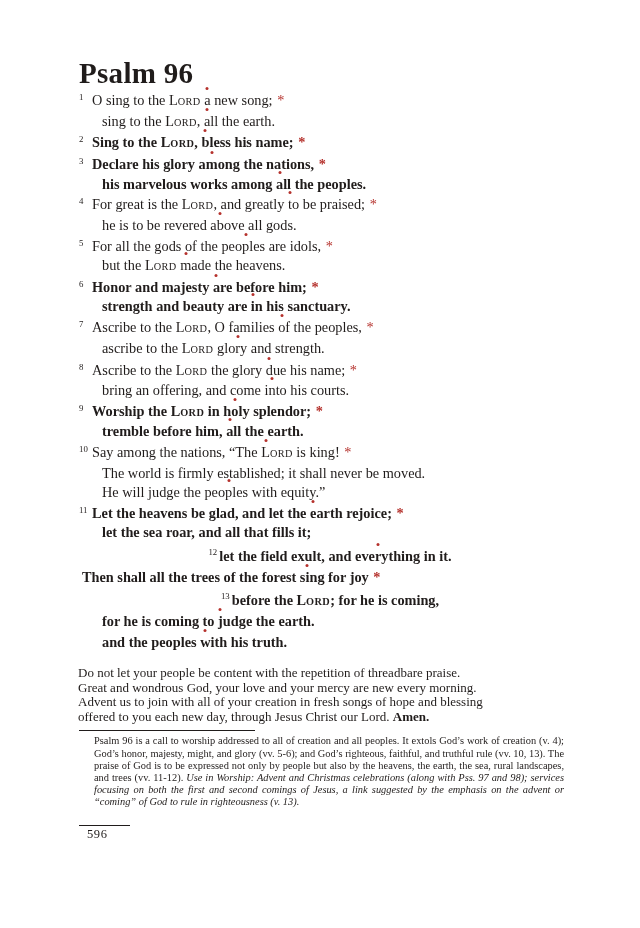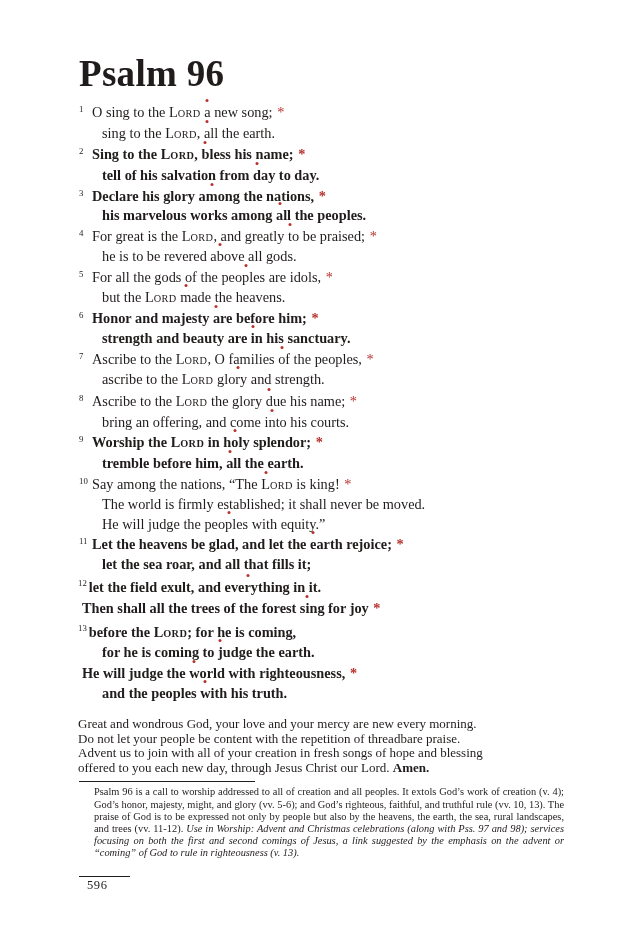--- a/index.html
+++ b/index.html
@@ -7,30 +7,30 @@
     --accent:#b5312c;
   }
   html,body{margin:0;padding:0;}
   body{
     width:640px;height:928px;background:#ffffff;color:var(--ink);
     font-family:"Liberation Serif","DejaVu Serif",serif;
     overflow:hidden;
   }
   .content{padding:58px 78px 0 78px;}
   .title{
-    font-size:37px;font-weight:bold;line-height:31px;
-    margin:0 0 14px 1px;letter-spacing:0.3px;
+    font-size:29px;font-weight:bold;line-height:31px;
+    margin:0 0 2px 1px;letter-spacing:0.3px;
   }
   
   .psalm{font-size:14.3px;line-height:19.5px;}
   .blk{margin-bottom:1.3px;}
   .line{position:relative;white-space:nowrap;}
   .l-v{padding-left:14px;}
   .l-c{margin-left:24px;}
-  .l-cn{}
+  .l-cn{margin-left:20px;text-align:center;}
   .l-s{margin-left:4px;}
   .b{font-weight:bold;}
   .vnum{
     position:absolute;left:1px;top:2px;
     font-size:8.8px;line-height:8.8px;font-weight:normal;
   }
   .cnum{
     font-size:8.8px;vertical-align:6px;margin-right:2px;font-weight:normal;
   }
   .lord .sc{font-size:0.72em;letter-spacing:0.4px;}
@@ -64,21 +64,20 @@
 
   <h1 class="title">Psalm 96</h1>
 
   <div class="psalm" id="psalm">
       <div class="blk">
         <div class="line l-v"><span class="vnum">1</span>O sing to the <span class="lord"><span>L</span><span class="sc">ORD</span></span> <span class="pt">a</span> new song; <span class="star">*</span></div>
         <div class="line l-c">sing to the <span class="lord"><span>L</span><span class="sc">ORD</span></span>, <span class="pt">a</span>ll the earth.</div>
       </div>
       <div class="blk">
         <div class="line l-v b"><span class="vnum">2</span>Sing to the <span class="lord"><span>L</span><span class="sc">ORD</span></span>, <span class="pt">b</span>less his name; <span class="star">*</span></div>
-        <div class="line l-c b">tell of his salvation from <span class="pt">d</span>ay to day.</div>
       </div>
       <div class="blk">
         <div class="line l-v b"><span class="vnum">3</span>Declare his glory a<span class="pt">m</span>ong the nations, <span class="star">*</span></div>
         <div class="line l-c b">his marvelous works among <span class="pt">a</span>ll the peoples.</div>
       </div>
       <div class="blk">
         <div class="line l-v"><span class="vnum">4</span>For great is the <span class="lord"><span>L</span><span class="sc">ORD</span></span>, and greatly <span class="pt">t</span>o be praised; <span class="star">*</span></div>
         <div class="line l-c">he is to be revered a<span class="pt">b</span>ove all gods.</div>
       </div>
       <div class="blk">
@@ -110,28 +109,27 @@
         <div class="line l-v b"><span class="vnum">11</span>Let the heavens be glad, and let the <span class="pt">e</span>arth rejoice; <span class="star">*</span></div>
         <div class="line l-c b">let the sea roar, and all that fills it;</div>
         <div class="line l-cn b"><span class="cnum">12</span>let the field exult, and eve<span class="pt">r</span>ything in it.</div>
       </div>
       <div class="blk">
         <div class="line l-s b">Then shall all the trees of the forest s<span class="pt">i</span>ng for joy <span class="star">*</span></div>
         <div class="line l-cn b"><span class="cnum">13</span>before the <span class="lord"><span>L</span><span class="sc">ORD</span></span>; for he is coming,</div>
         <div class="line l-c b">for he is coming to <span class="pt">j</span>udge the earth.</div>
       </div>
       <div class="blk">
-        <div class="line l-s b">He will judge the <span class="pt">w</span>orld with righteousness, <span class="star">*</span></div>
         <div class="line l-c b">and the peoples <span class="pt">w</span>ith his truth.</div>
       </div>
     </div>
 
   <div class="prayer">
+    <div>Do not let your people be content with the repetition of threadbare praise.</div>
     <div>Great and wondrous God, your love and your mercy are new every morning.</div>
-    <div>Do not let your people be content with the repetition of threadbare praise.</div>
     <div>Advent us to join with all of your creation in fresh songs of hope and blessing</div>
     <div><span>offered to you each new day, through Jesus Christ our Lord.</span> <span class="amen">Amen.</span></div>
   </div>
 
   <hr class="rule">
 
   <p class="commentary"><span>Psalm 96 is a call to worship addressed to all of creation and all peoples. It extols God’s work of creation (v. 4); God’s honor, majesty, might, and glory (vv. 5-6); and God’s righteous, faithful, and truthful rule (vv. 10, 13). The praise of God is to be expressed not only by people but also by the heavens, the earth, the sea, rural landscapes, and trees (vv. 11-12). </span><i>Use in Worship: Advent and Christmas celebrations (along with Pss. 97 and 98); services focusing on both the first and second comings of Jesus, a link suggested by the emphasis on the advent or “coming” of God to rule in righteousness (v. 13).</i></p>
 
   <div class="footer">
     <hr class="pgrule">

